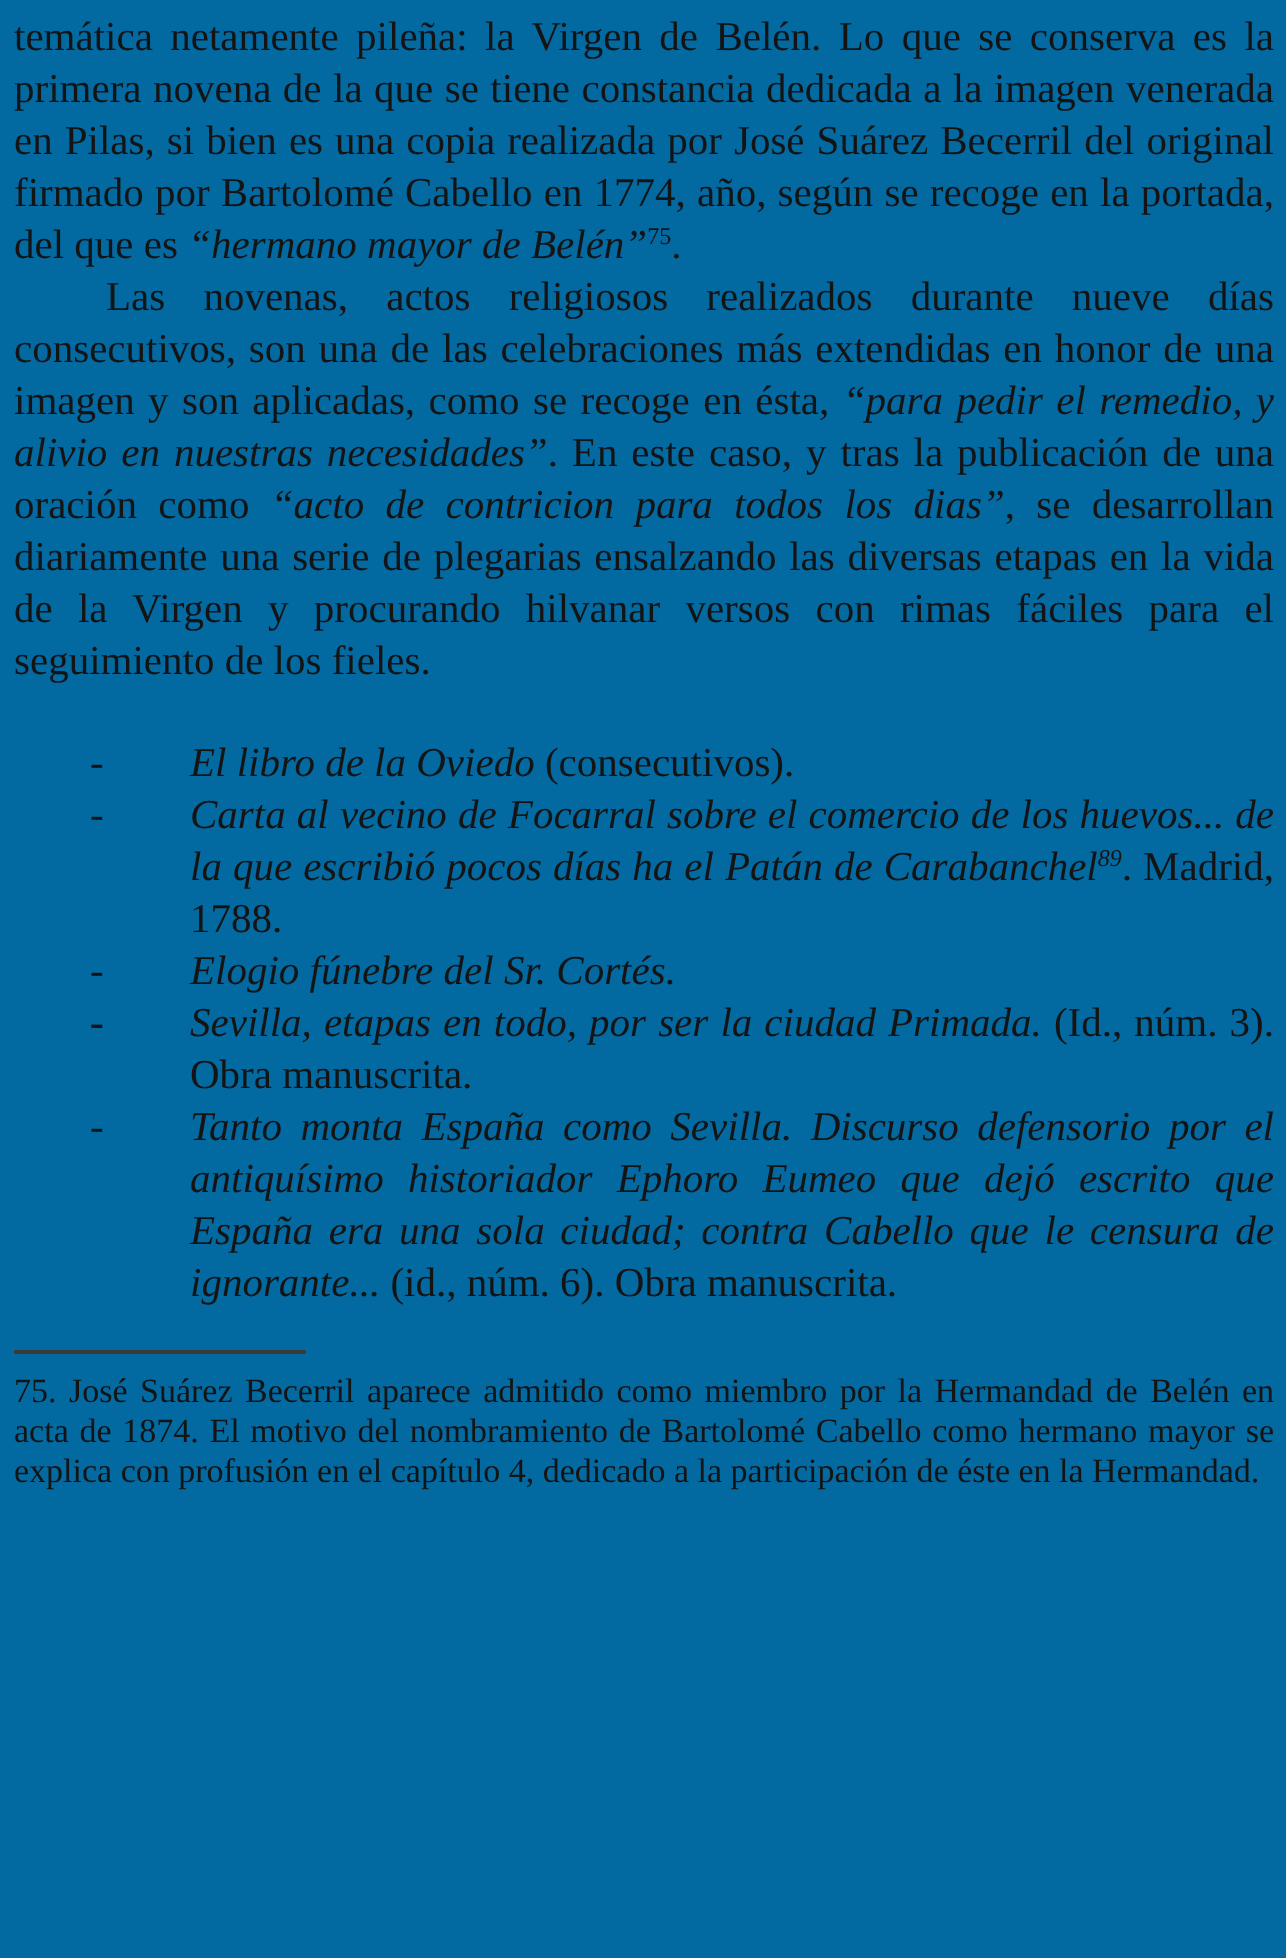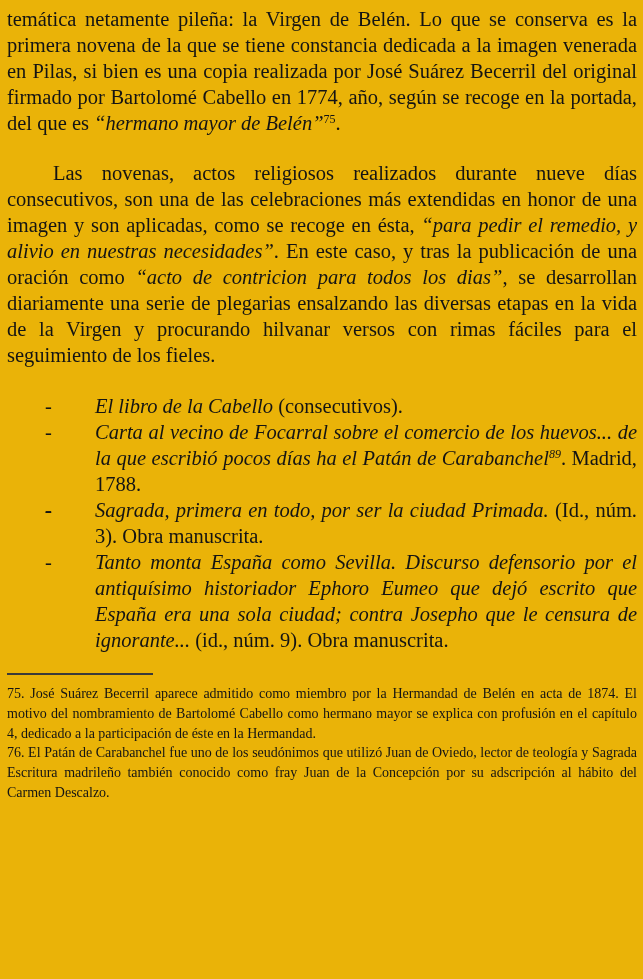--- a/index.html
+++ b/index.html
@@ -5,35 +5,34 @@
   html, body {
     margin: 0;
     padding: 0;
     background: #ffffff;
   }
   .page {
     position: relative;
     width: 643px;
     height: 979px;
     box-sizing: border-box;
-    background: #eab308;
+    background: #0369a1;
     padding: 6px 6px 0 7px;
     font-family: "Liberation Serif", "DejaVu Serif", serif;
     font-size: 20.5px;
     line-height: 26px;
     color: #141414;
     overflow: hidden;
   }
   .para {
     margin: 0;
     text-align: justify;
   }
   .para.indent {
     text-indent: 46px;
-    margin-top: 24px;
   }
   .it {
     font-style: italic;
   }
   sup.fnref {
     font-size: 12px;
     line-height: 0;
     vertical-align: 7px;
     letter-spacing: 0;
   }
@@ -54,54 +53,53 @@
     font-style: normal;
   }
   .fnsep {
     width: 146px;
     height: 0;
     border: 0;
     border-top: 2px solid #3a3a3a;
     margin: 20px 0 9px 0;
   }
   .footnotes {
-    font-size: 14px;
+    font-size: 17px;
     line-height: 19.8px;
     text-align: justify;
   }
   .footnote {
     margin: 0;
   }
 </style>
 </head>
 <body>
 
 <div class="page">
 
   <p class="para"><span>temática netamente pileña: la Virgen de Belén. Lo que se conserva es la primera novena de la que se tiene constancia dedicada a la imagen venerada en Pilas, si bien es una copia realizada por José Suárez Becerril del original firmado por Bartolomé Cabello en 1774, año, según se recoge en la portada, del que es </span><span class="it">“hermano mayor de Belén”</span><sup class="fnref">75</sup><span>.</span></p>
 
   <p class="para indent"><span>Las novenas, actos religiosos realizados durante nueve días consecutivos, son una de las celebraciones más extendidas en honor de una imagen y son aplicadas, como se recoge en ésta, </span><span class="it">“para pedir el remedio, y alivio en nuestras necesidades”</span><span>. En este caso, y tras la publicación de una oración como </span><span class="it">“acto de contricion para todos los dias”</span><span>, se desarrollan diariamente una serie de plegarias ensalzando las diversas etapas en la vida de la Virgen y procurando hilvanar versos con rimas fáciles para el seguimiento de los fieles.</span></p>
 
 
   <div class="works">
 
-    <div class="work"><span class="bullet">-</span><span class="it">El libro de la Cabello</span><span> (consecutivos).</span></div>
+    <div class="work"><span class="bullet">-</span><span class="it">El libro de la Oviedo</span><span> (consecutivos).</span></div>
 
     <div class="work"><span class="bullet">-</span><span class="it">Carta al vecino de Focarral sobre el comercio de los huevos... de la que escribió pocos días ha el Patán de Carabanchel</span><sup class="fnref it">89</sup><span>. Madrid, 1788.</span></div>
 
-    <div class="work"><span class="bullet">-</span></div>
+    <div class="work"><span class="bullet">-</span><span class="it">Elogio fúnebre del Sr. Cortés.</span></div>
 
     <div class="work"><span class="bullet">-</span></div>
 
-    <div class="work"><span class="bullet">-</span><span class="it">Sagrada, primera en todo, por ser la ciudad Primada.</span><span> (Id., núm. 3). Obra manuscrita.</span></div>
+    <div class="work"><span class="bullet">-</span><span class="it">Sevilla, etapas en todo, por ser la ciudad Primada.</span><span> (Id., núm. 3). Obra manuscrita.</span></div>
 
-    <div class="work"><span class="bullet">-</span><span class="it">Tanto monta España como Sevilla. Discurso defensorio por el antiquísimo historiador Ephoro Eumeo que dejó escrito que España era una sola ciudad; contra Josepho que le censura de ignorante...</span><span> (id., núm. 9). Obra manuscrita.</span></div>
+    <div class="work"><span class="bullet">-</span><span class="it">Tanto monta España como Sevilla. Discurso defensorio por el antiquísimo historiador Ephoro Eumeo que dejó escrito que España era una sola ciudad; contra Cabello que le censura de ignorante...</span><span> (id., núm. 6). Obra manuscrita.</span></div>
 
   </div>
 
   <hr class="fnsep">
 
   <div class="footnotes">
     <p class="footnote">75. José Suárez Becerril aparece admitido como miembro por la Hermandad de Belén en acta de 1874. El motivo del nombramiento de Bartolomé Cabello como hermano mayor se explica con profusión en el capítulo 4, dedicado a la participación de éste en la Hermandad.</p>
-    <p class="footnote">76. El Patán de Carabanchel fue uno de los seudónimos que utilizó Juan de Oviedo, lector de teología y Sagrada Escritura madrileño también conocido como fray Juan de la Concepción por su adscripción al hábito del Carmen Descalzo.</p>
   </div>
 
 </div>
 
 </body></html>

